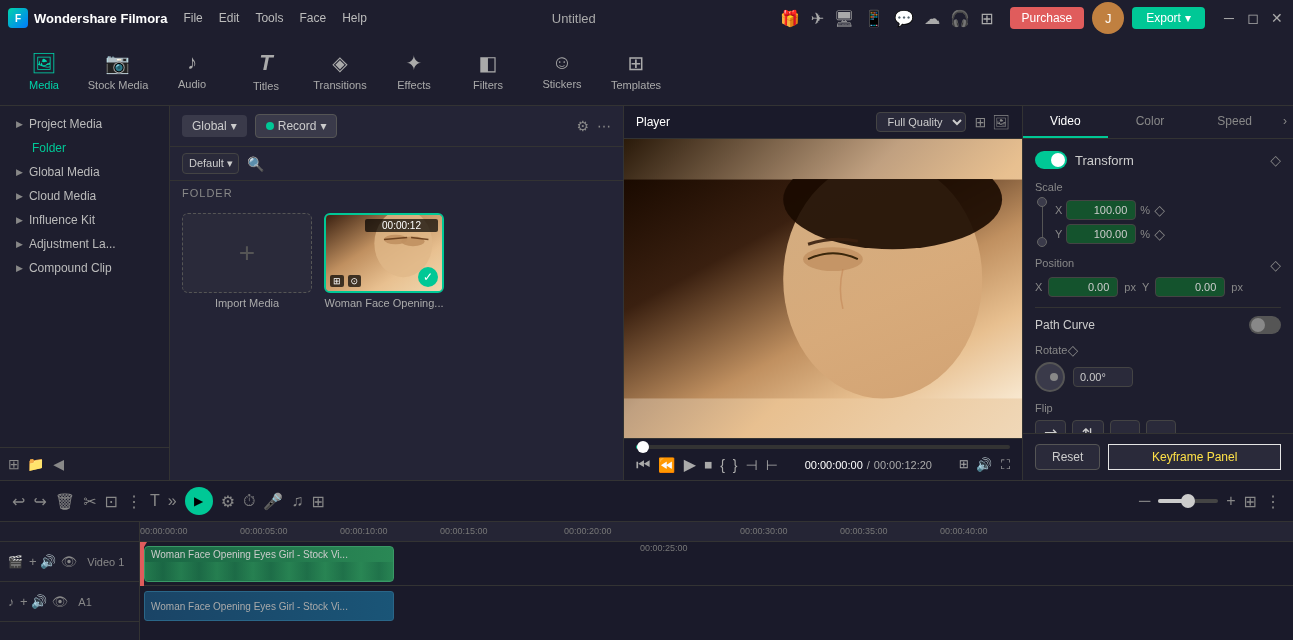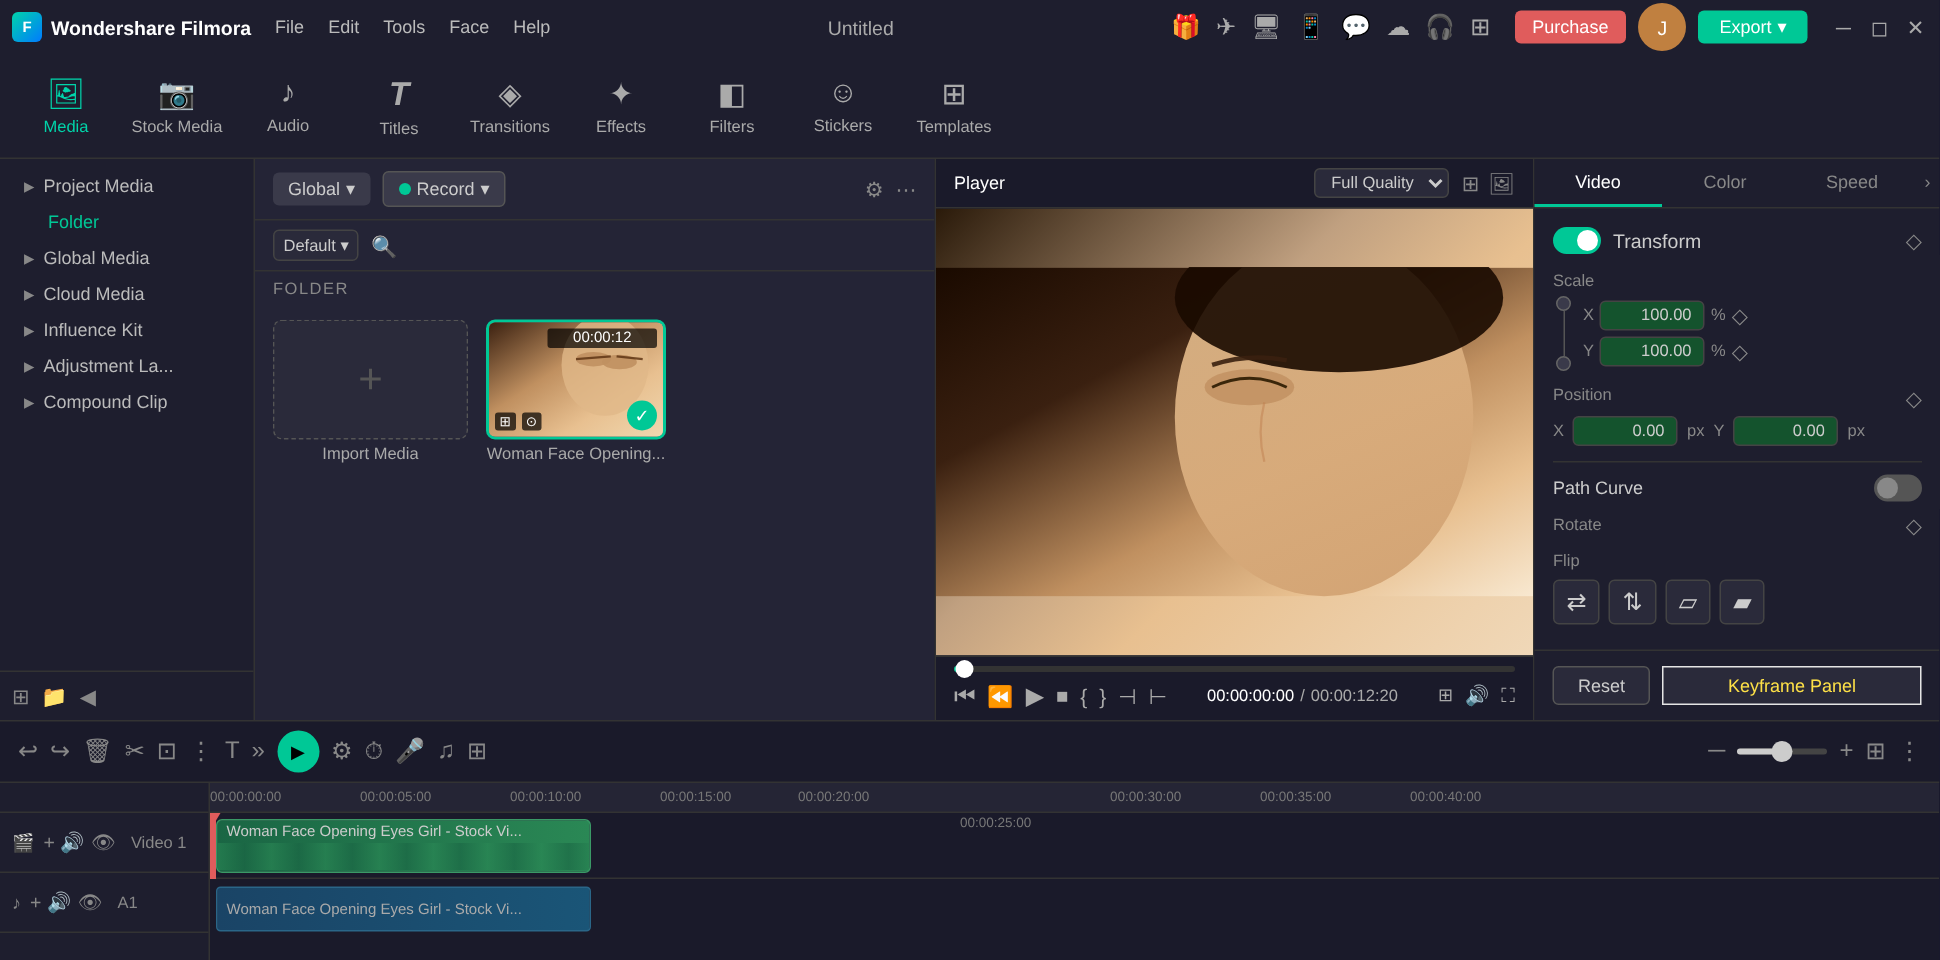--- a/index.html
+++ b/index.html
@@ -111,21 +111,21 @@
     .prop-key { color: #888; font-size: 11px; }
     .prop-input { background: #14532d; border: 1px solid #444; color: #ccc; padding: 3px 8px; border-radius: 4px; font-size: 11px; width: 70px; text-align: right; }
     .prop-unit { color: #888; font-size: 11px; }
 
     .path-curve-row { display: flex; align-items: center; justify-content: space-between; padding: 8px 0; border-top: 1px solid #333; }
     .path-curve-label { color: #ccc; font-size: 12px; }
     .toggle-switch-sm { width: 32px; height: 18px; background: #555; border-radius: 9px; position: relative; cursor: pointer; }
     .toggle-knob-sm { width: 14px; height: 14px; background: #888; border-radius: 50%; position: absolute; top: 2px; left: 2px; }
 
     .rotate-row { margin-bottom: 10px; }
-    .rotate-label { color: #888; font-size: 11px; margin-bottom: 4px; display: flex; align-items: center; justify-content: space-between; gap: 32px; }
+    .rotate-label { color: #888; font-size: 11px; margin-bottom: 4px; display: flex; align-items: center; justify-content: flex-start; }
     .rotate-input-row { display: flex; align-items: center; gap: 8px; }
     .rotate-dial { width: 30px; height: 30px; background: #3a3a4a; border-radius: 50%; border: 2px solid #555; display: flex; align-items: center; justify-content: center; cursor: pointer; }
     .rotate-dot { width: 8px; height: 8px; background: #888; border-radius: 50%; margin-left: 8px; }
     .rotate-input { background: #2a2a3a; border: 1px solid #444; color: #ccc; padding: 3px 6px; border-radius: 4px; font-size: 11px; width: 60px; }
 
     .flip-row { margin-bottom: 10px; }
     .flip-label { color: #888; font-size: 11px; margin-bottom: 6px; }
     .flip-buttons { display: flex; gap: 6px; }
     .flip-btn { background: #2a2a3a; border: 1px solid #444; color: #ccc; padding: 4px 8px; border-radius: 4px; cursor: pointer; font-size: 16px; }
 
@@ -480,20 +480,26 @@
         <div class="toggle-switch-sm">
           <div class="toggle-knob-sm"></div>
         </div>
       </div>
 
       <div class="rotate-row">
         <div class="rotate-label">
           <span>Rotate</span>
           <span class="diamond-icon">◇</span>
         </div>
+        <div class="rotate-input-row">
+          <div class="rotate-dial">
+            <div class="rotate-dot"></div>
+          </div>
+          <input class="rotate-input" type="text" value="0.00°" style="">
+        </div>
       </div>
 
       <div class="flip-row">
         <div class="flip-label">Flip</div>
         <div class="flip-buttons">
           <button class="flip-btn">⇄</button>
           <button class="flip-btn">⇅</button>
           <button class="flip-btn">▱</button>
           <button class="flip-btn">▰</button>
         </div>
@@ -560,21 +566,21 @@
     </div>
 
     <div class="timeline-content">
 
       <div class="timeline-ruler" style="position:relative;height:20px;background:#252535;border-bottom:1px solid #333;">
         <div style="position:absolute;left:0;top:0;display:flex;width:900px;">
           <span style="position:absolute;left:0px;font-size:9px;color:#777;top:4px;">00:00:00:00</span>
           <span style="position:absolute;left:100px;font-size:9px;color:#777;top:4px;">00:00:05:00</span>
           <span style="position:absolute;left:200px;font-size:9px;color:#777;top:4px;">00:00:10:00</span>
           <span style="position:absolute;left:300px;font-size:9px;color:#777;top:4px;">00:00:15:00</span>
-          <span style="position:absolute;left:392px;font-size:9px;color:#777;top:4px;">00:00:20:00</span>
+          <span style="position:absolute;left:424px;font-size:9px;color:#777;top:4px;">00:00:20:00</span>
           <span style="position:absolute;left:500px;font-size:9px;color:#777;top:21px;">00:00:25:00</span>
           <span style="position:absolute;left:600px;font-size:9px;color:#777;top:4px;">00:00:30:00</span>
           <span style="position:absolute;left:700px;font-size:9px;color:#777;top:4px;">00:00:35:00</span>
           <span style="position:absolute;left:800px;font-size:9px;color:#777;top:4px;">00:00:40:00</span>
         </div>
       </div>
 
       <div style="height:44px;position:relative;border-bottom:1px solid #333;">
 
         <div style="position:absolute;left:0px;top:0;width:2px;height:44px;background:#e05c5c;z-index:10;">

